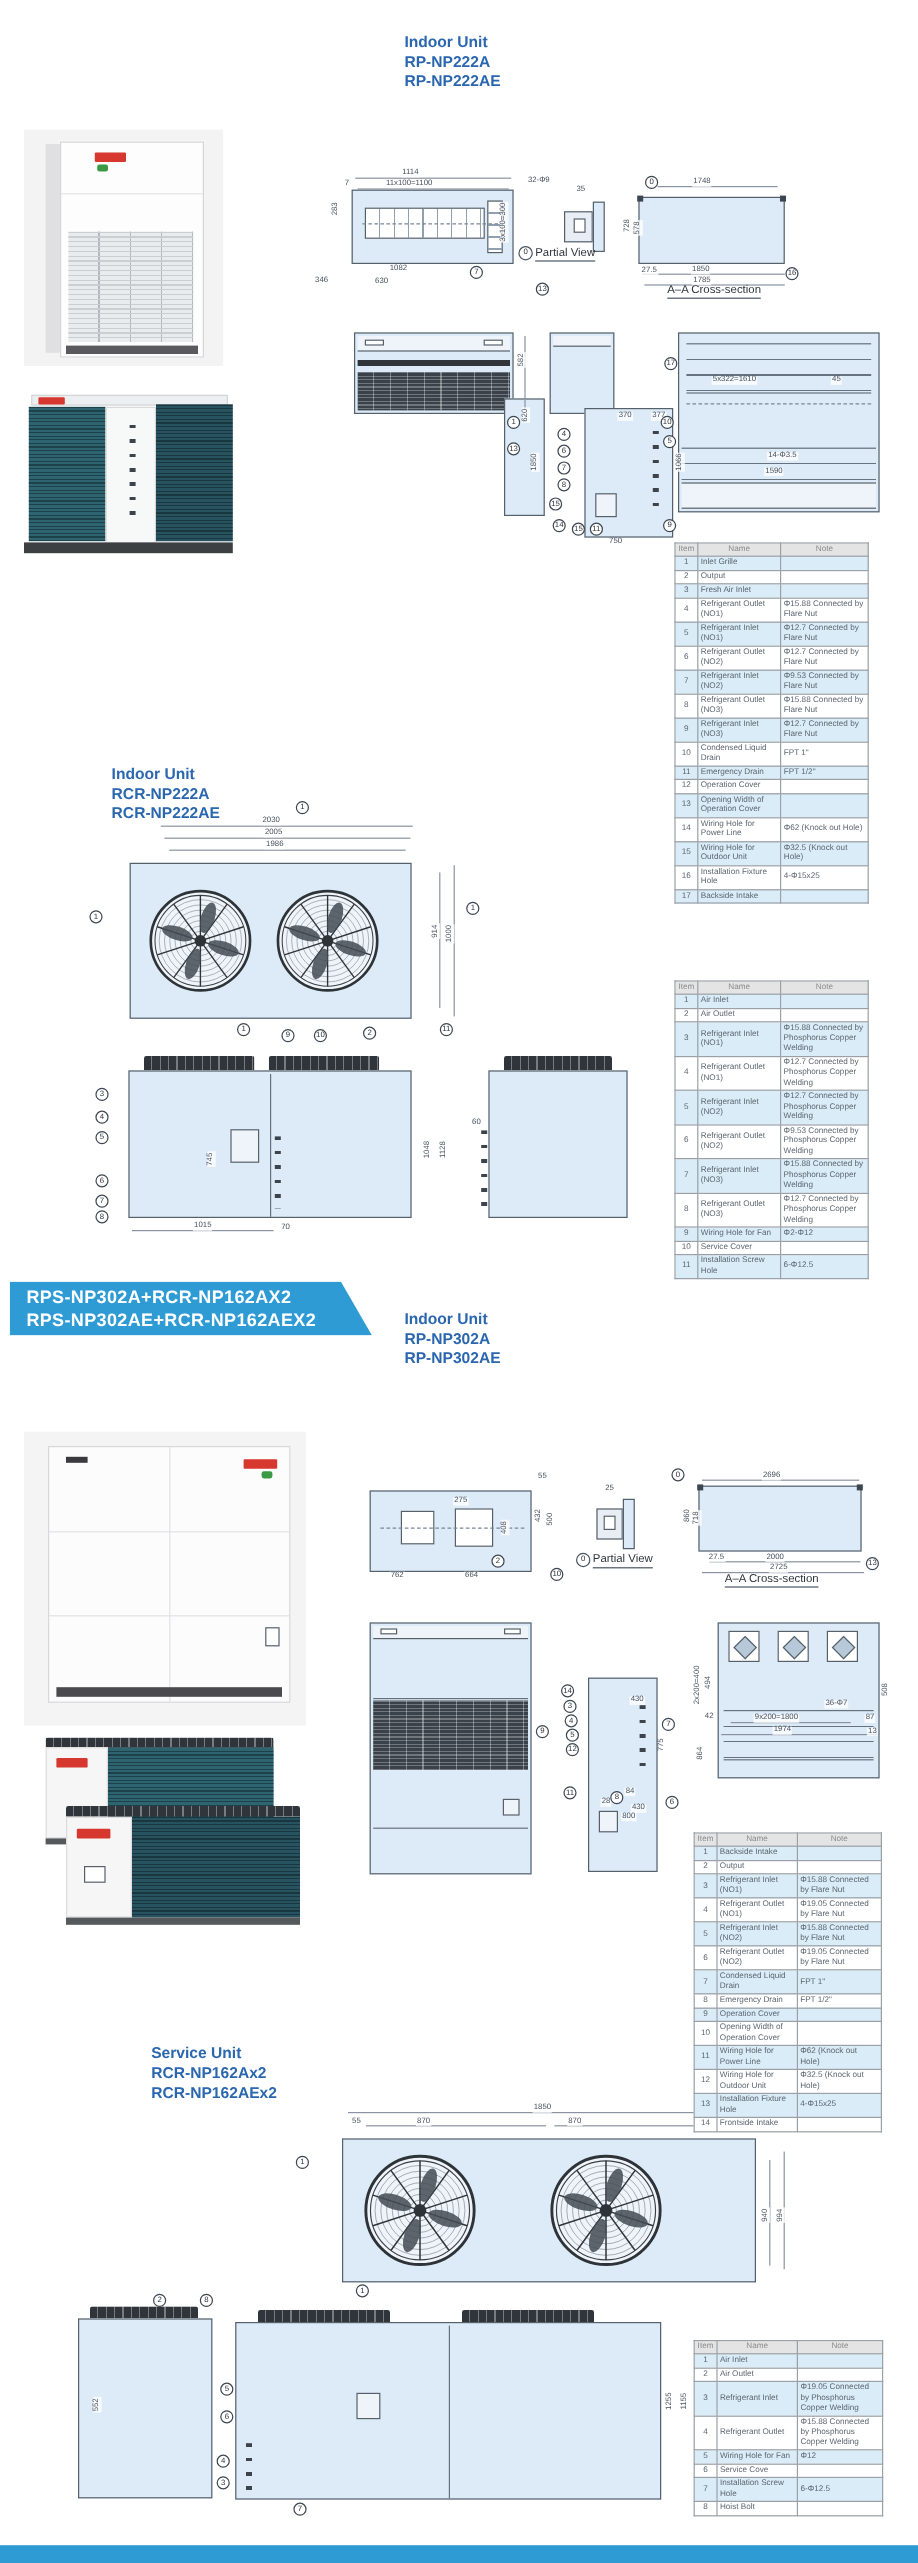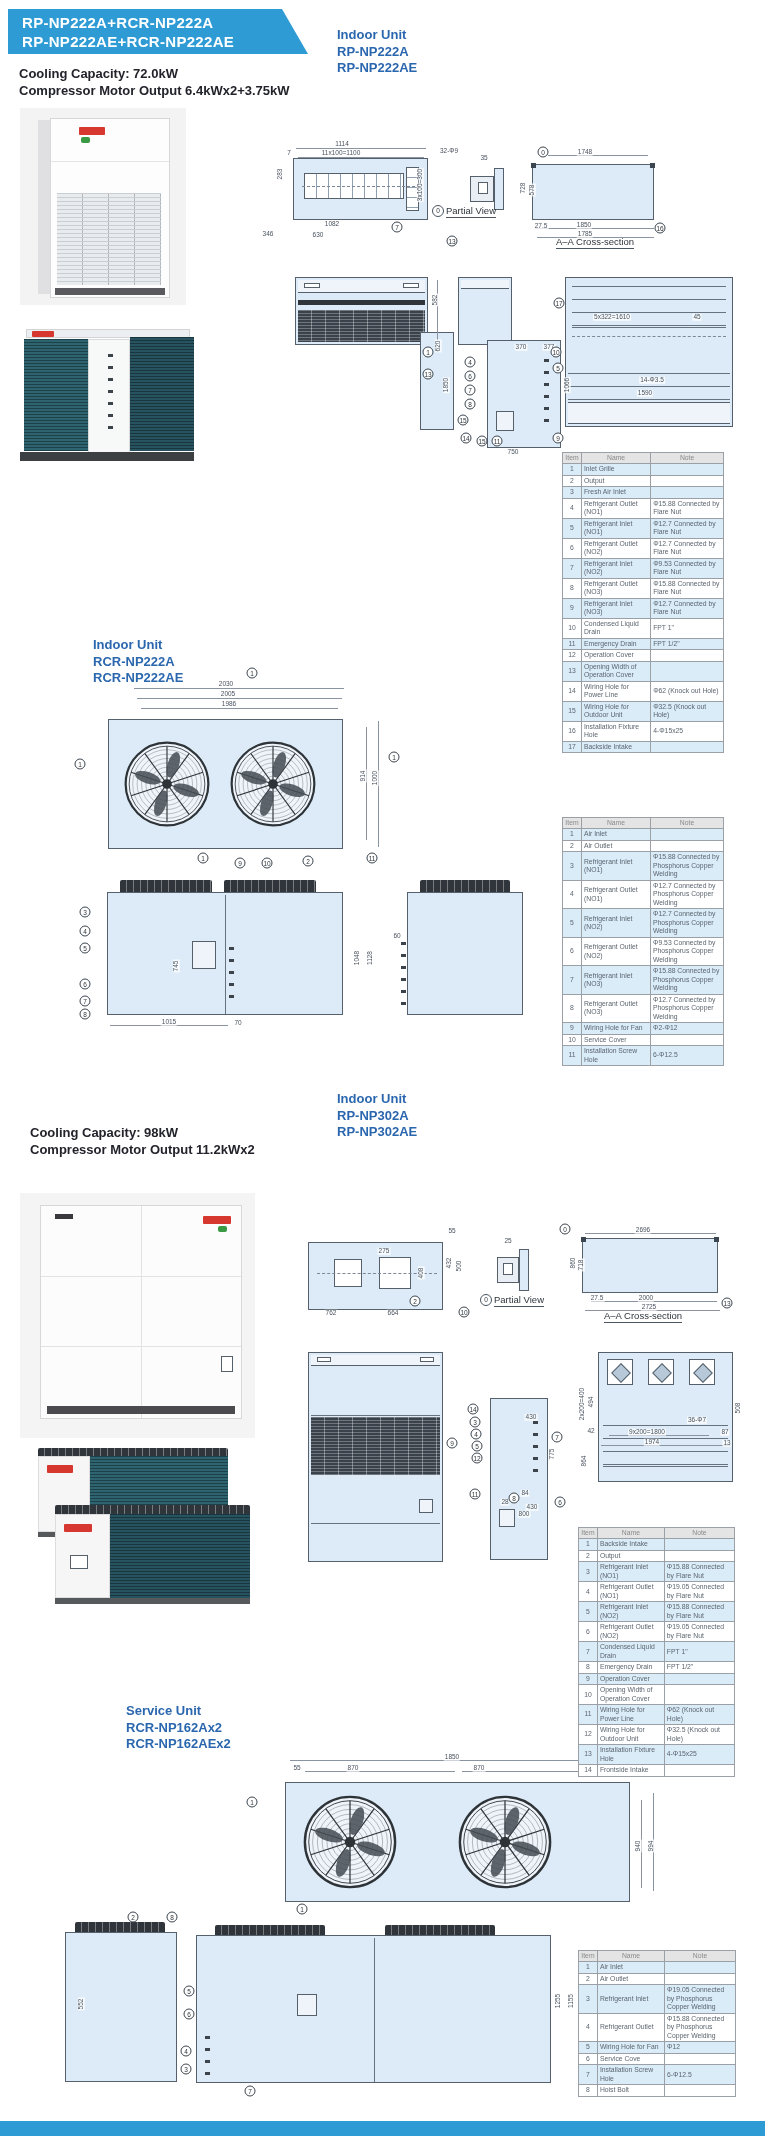--- a/index.html
+++ b/index.html
@@ -95,32 +95,24 @@
         <ellipse cx="50" cy="27" rx="6.5" ry="15" transform="rotate(198 50 50)"></ellipse>
         <ellipse cx="50" cy="27" rx="6.5" ry="15" transform="rotate(288 50 50)"></ellipse>
       </g>
       <circle cx="50" cy="50" r="5.5" fill="#2e3338"></circle>
     </symbol>
   </defs>
 </svg>
 
 <div id="page">
 
-  <div class="banner" style="left:8px;top:9px;width:300px;height:45px">
-    <div>RP-NP222A+RCR-NP222A</div>
-    <div>RP-NP222AE+RCR-NP222AE</div>
-  </div>
   <div class="ulabel" style="left:337px;top:27px">
     <div>Indoor Unit</div>
     <div>RP-NP222A</div>
     <div>RP-NP222AE</div>
-  </div>
-  <div class="specs" style="left:19px;top:65px">
-    <div>Cooling Capacity: 72.0kW</div>
-    <div>Compressor Motor Output 6.4kWx2+3.75kW</div>
   </div>
 
   <div class="abs" style="left:20px;top:108px;width:166px;height:197px;background:#f3f3f4">
     <div class="abs" style="left:18px;top:12px;width:12px;height:174px;background:#e0e0e3"></div>
     <div class="abs" style="left:30px;top:10px;width:118px;height:178px;background:#fdfdfd;border:1px solid #d7d7da">
       <div class="redchip" style="left:28px;top:8px;width:26px;height:8px"></div>
       <div class="abs" style="left:30px;top:18px;width:9px;height:6px;background:#3a9a44;border-radius:2px"></div>
       <div class="abs" style="left:0;top:42px;width:100%;border-top:1px solid #e4e4e6"></div>
       <div class="abs" style="left:6px;top:74px;width:104px;height:92px;background:#e9ecef;
            background-image:repeating-linear-gradient(180deg,#c9ced2 0 1px,transparent 1px 4px),
@@ -362,28 +354,28 @@
           <td></td>
         </tr>
         <tr>
           <td>11</td>
           <td>Installation Screw Hole</td>
           <td>6-Φ12.5</td>
         </tr>
       </tbody>
     </table>
 
+  <div class="banner" style="left:8px;top:1068px;width:302px;height:45px">
+    <div>RPS-NP302A+RCR-NP162AX2</div>
+    <div>RPS-NP302AE+RCR-NP162AEX2</div>
+  </div>
   <div class="ulabel" style="left:337px;top:1091px">
     <div>Indoor Unit</div>
     <div>RP-NP302A</div>
     <div>RP-NP302AE</div>
-  </div>
-  <div class="specs" style="left:30px;top:1124px">
-    <div>Cooling Capacity: 98kW</div>
-    <div>Compressor Motor Output 11.2kWx2</div>
   </div>
 
   <div class="abs" style="left:20px;top:1193px;width:235px;height:245px;background:#f4f4f5">
     <div class="abs" style="left:20px;top:12px;width:200px;height:212px;background:#fcfcfd;border:1px solid #d8d8db">
       <div class="abs" style="left:100px;top:0;height:100%;border-left:1px solid #e2e2e5"></div>
       <div class="abs" style="left:0;top:70px;width:100%;border-top:1px solid #e2e2e5"></div>
       <div class="abs" style="left:0;top:140px;width:100%;border-top:1px solid #e2e2e5"></div>
       <div class="abs" style="left:14px;top:8px;width:18px;height:5px;background:#3a3a3e"></div>
       <div class="redchip" style="right:10px;top:10px;width:28px;height:8px"></div>
       <div class="abs" style="right:14px;top:20px;width:9px;height:6px;background:#3a9a44;border-radius:2px"></div>

